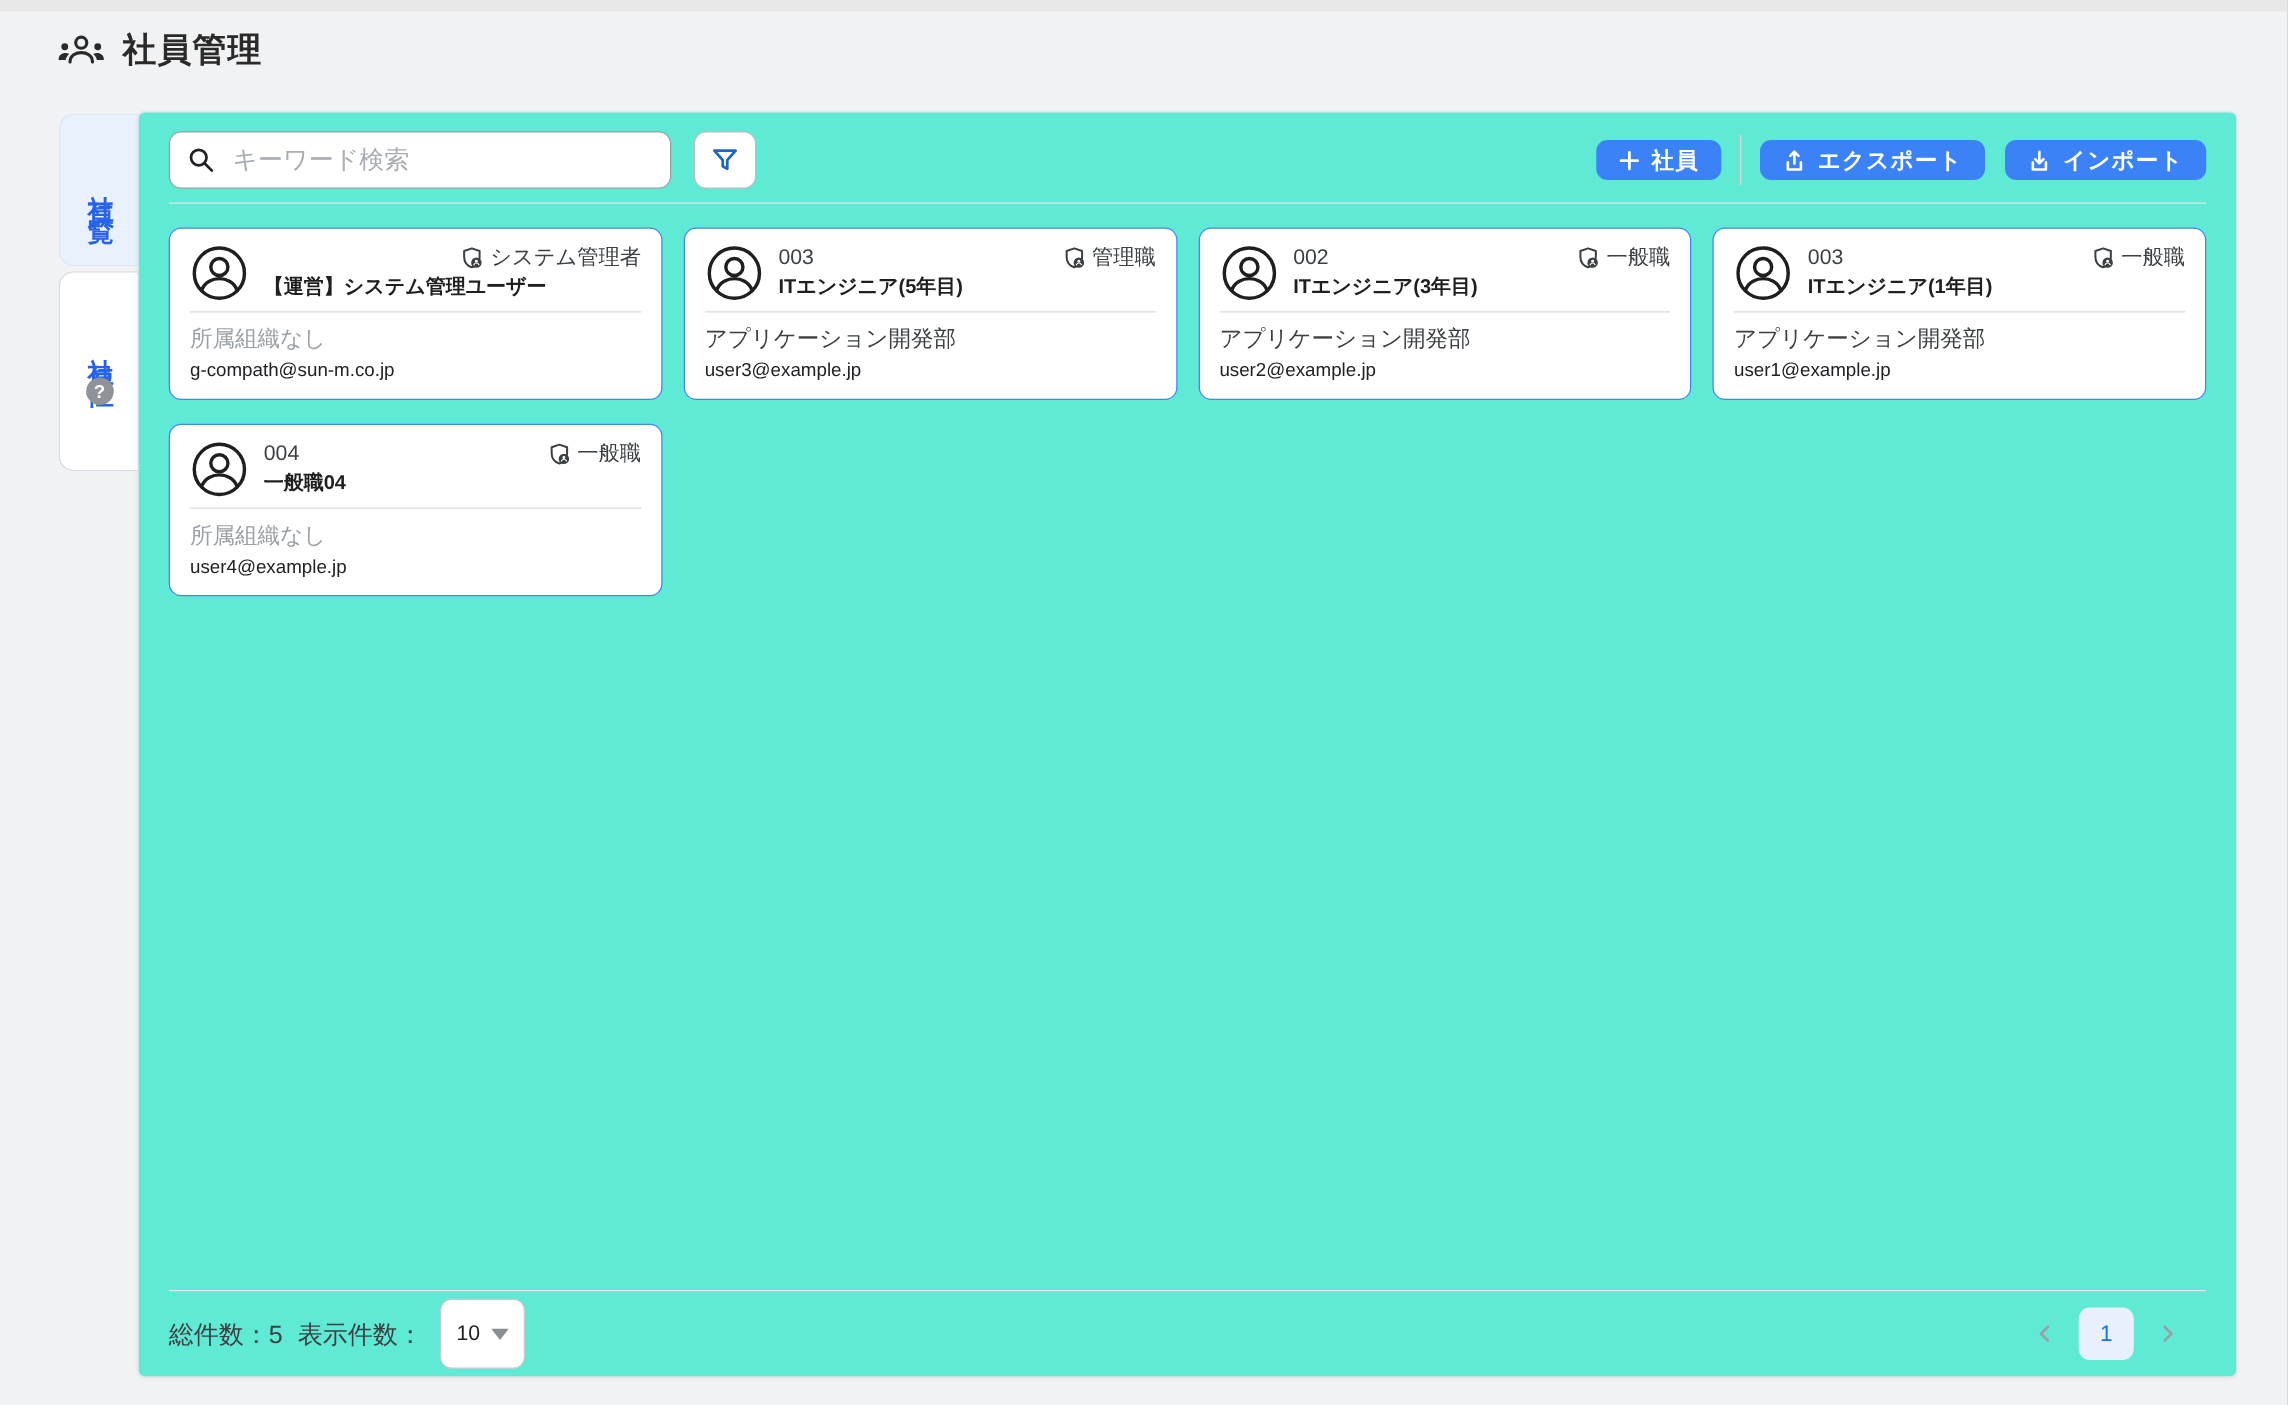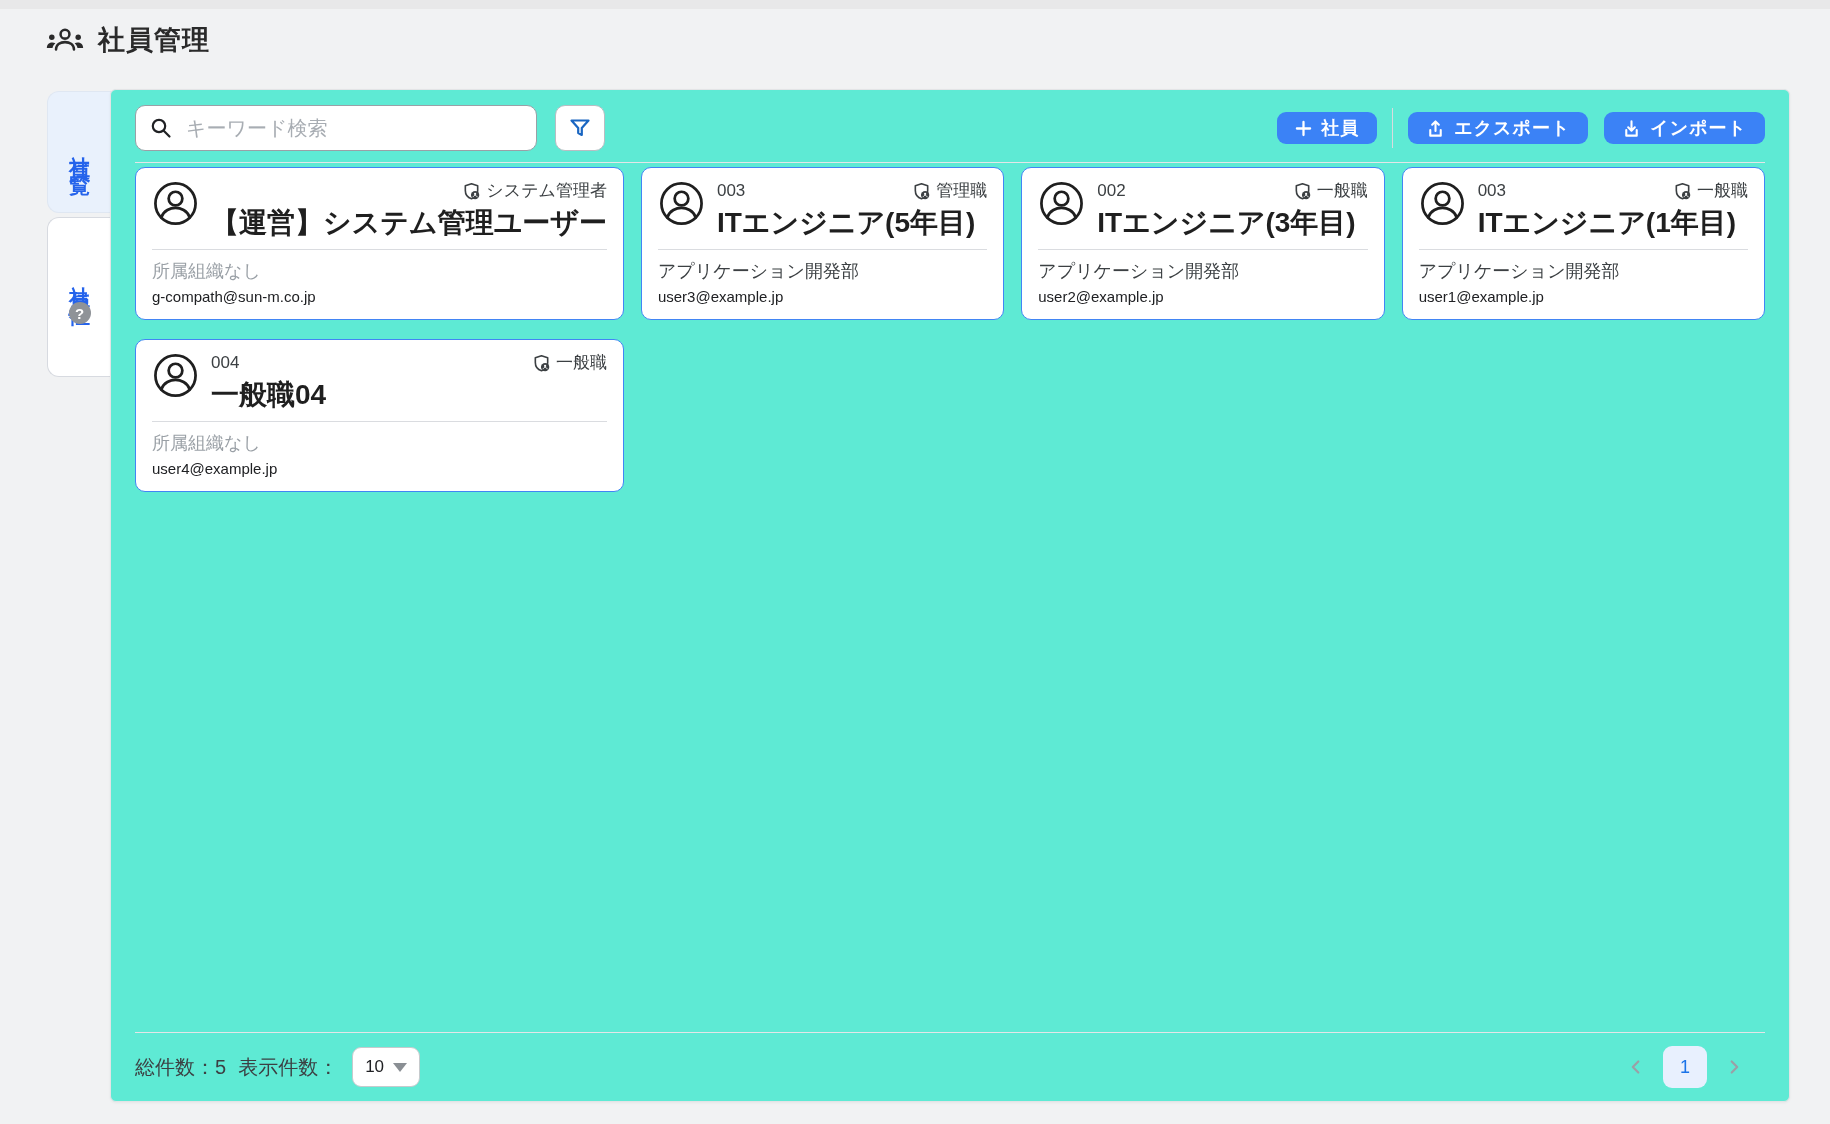--- a/index.html
+++ b/index.html
@@ -75,45 +75,45 @@
     display: inline-flex; align-items: center; gap: 9px;
     padding: 0 18px; cursor: pointer; letter-spacing: 1px;
   }
   .toolbar-sep { width: 1px; height: 40px; background: #d9dbde; margin: 0 15px; }
   .btn-gap { margin-left: 16px; }
 
   .toolbar-divider { border: none; border-top: 1px solid #e4e6e8; margin-top: 11px; }
 
   
   .card-grid {
-    margin-top: 4px;
+    margin-top: 19px;
     display: grid; grid-template-columns: repeat(4, 1fr);
     column-gap: 17px; row-gap: 19px;
   }
   .emp-card {
     border: 1.5px solid #4285f4; border-radius: 10px; background: #fff;
     padding: 12px 16px 14px 16px; min-height: 131px; cursor: pointer;
   }
   .card-head { display: flex; align-items: flex-start; }
   .card-head-right { flex: 1; margin-left: 12px; min-width: 0; }
   .card-top-row { display: flex; align-items: flex-start; justify-content: space-between; min-height: 22px; }
   .emp-id { font-size: 17px; color: #3c4043; line-height: 22px; }
   .role-badge { display: inline-flex; align-items: center; gap: 5px; font-size: 17px; color: #3c4043; line-height: 22px; white-space: nowrap; }
-  .emp-name { font-size: 28px; font-weight: bold; color: #1f1f1f; margin-top: 2px; white-space: nowrap; overflow: hidden; }
+  .emp-name { font-size: 16px; font-weight: bold; color: #1f1f1f; margin-top: 2px; white-space: nowrap; overflow: hidden; }
   .card-divider { border: none; border-top: 1px solid #dadce0; margin-top: 7px; }
   .emp-org { font-size: 18px; color: #3c4043; margin-top: 9px; }
   .emp-org.muted { color: #9aa0a6; }
   .emp-email { font-size: 15px; color: #202124; margin-top: 5px; }
 
   
   .footer-divider { border: none; border-top: 1px solid #e4e6e8; margin: 0 24px; }
   .panel-footer { height: 68px; display: flex; align-items: center; padding: 0 40px 0 24px; }
   .footer-label { font-size: 20px; color: #3c4043; text-align: right; }
   .page-size-select {
-    margin-left: 14px; height: 40px; min-width: 66px;
+    margin-left: 14px; height: 56px; min-width: 66px;
     border: 1px solid #c6cacd; border-radius: 9px; background: #fff;
     display: inline-flex; align-items: center; justify-content: center; gap: 9px;
     padding: 0 12px; cursor: pointer;
   }
   .page-size-value { font-size: 17px; color: #202124; }
   .caret-down {
     width: 0; height: 0;
     border-left: 7px solid transparent; border-right: 7px solid transparent;
     border-top: 9px solid #8a8f94;
   }

